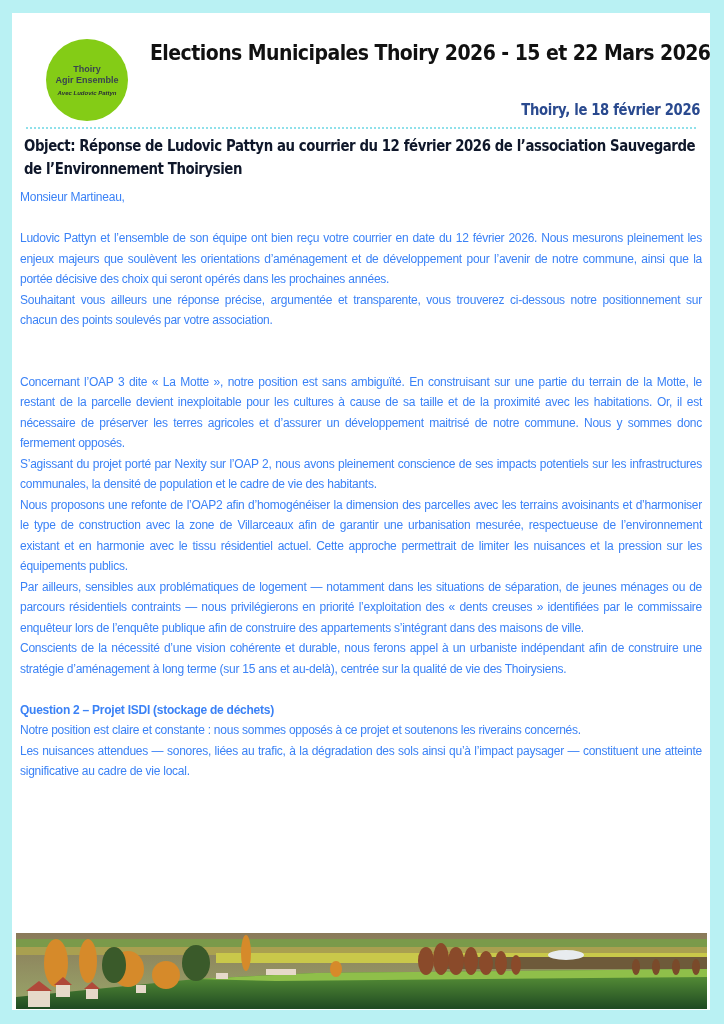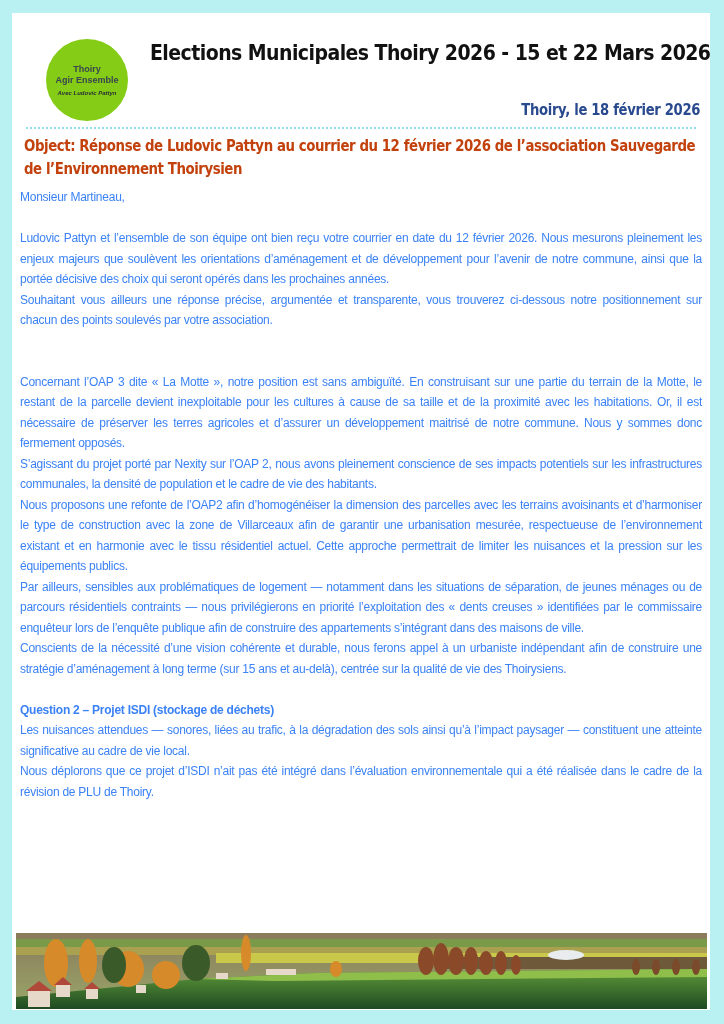--- a/index.html
+++ b/index.html
@@ -34,21 +34,21 @@
     font-size: 15px; color: #2a4a8f; letter-spacing: -0.4px;
     transform: scaleX(0.88); transform-origin: right center; white-space: nowrap;
   }
   .dots {
     position: absolute; left: 14px; right: 14px; top: 114px; height: 0;
     border-top: 2px dotted #8fe0ea;
   }
   .object {
     position: absolute; left: 12px; top: 122px; width: 690px;
     font-family: "DejaVu Sans", sans-serif; font-weight: bold;
-    font-size: 15.5px; line-height: 23px; color: #c2410c; letter-spacing: -0.5px;
+    font-size: 15.5px; line-height: 23px; color: #0f172a; letter-spacing: -0.5px;
   }
   .object span { display: inline-block; transform: scaleX(0.86); transform-origin: left center; white-space: nowrap; }
   .body {
     position: absolute; left: 8px; top: 174px; width: 682px;
     font-family: "Liberation Sans", sans-serif; font-size: 12px; line-height: 20.5px;
     color: #3b82f6; letter-spacing: -0.25px;
   }
   .body p { margin: 0; text-align: justify; }
   .body .gap { height: 20.5px; }
   .body .q { font-weight: bold; }
@@ -85,22 +85,22 @@
     <p>Souhaitant vous ailleurs une réponse précise, argumentée et transparente, vous trouverez ci-dessous notre positionnement sur chacun des points soulevés par votre association.</p>
     <div class="gap"></div>
     <div class="gap"></div>
     <p>Concernant l’OAP 3 dite « La Motte », notre position est sans ambiguïté. En construisant sur une partie du terrain de la Motte, le restant de la parcelle devient inexploitable pour les cultures à cause de sa taille et de la proximité avec les habitations. Or, il est nécessaire de préserver les terres agricoles et d’assurer un développement maitrisé de notre commune. Nous y sommes donc fermement opposés.</p>
     <p>S’agissant du projet porté par Nexity sur l’OAP 2, nous avons pleinement conscience de ses impacts potentiels sur les infrastructures communales, la densité de population et le cadre de vie des habitants.</p>
     <p>Nous proposons une refonte de l’OAP2 afin d’homogénéiser la dimension des parcelles avec les terrains avoisinants et d’harmoniser le type de construction avec la zone de Villarceaux afin de garantir une urbanisation mesurée, respectueuse de l’environnement existant et en harmonie avec le tissu résidentiel actuel. Cette approche permettrait de limiter les nuisances et la pression sur les équipements publics.</p>
     <p>Par ailleurs, sensibles aux problématiques de logement — notamment dans les situations de séparation, de jeunes ménages ou de parcours résidentiels contraints — nous privilégierons en priorité l’exploitation des « dents creuses » identifiées par le commissaire enquêteur lors de l’enquête publique afin de construire des appartements s’intégrant dans des maisons de ville.</p>
     <p>Conscients de la nécessité d’une vision cohérente et durable, nous ferons appel à un urbaniste indépendant afin de construire une stratégie d’aménagement à long terme (sur 15 ans et au-delà), centrée sur la qualité de vie des Thoirysiens.</p>
     <div class="gap"></div>
     <p class="q">Question 2 – Projet ISDI (stockage de déchets)</p>
+    <p>Notre position est claire et constante : nous sommes opposés à ce projet et soutenons les riverains concernés.</p>
     <p>Les nuisances attendues — sonores, liées au trafic, à la dégradation des sols ainsi qu’à l’impact paysager — constituent une atteinte significative au cadre de vie local.</p>
-    <p>Nous déplorons que ce projet d’ISDI n’ait pas été intégré dans l’évaluation environnementale qui a été réalisée dans le cadre de la révision de PLU de Thoiry.</p>
   </div>
 
   <div class="banner">
     <svg width="691" height="76" viewBox="0 0 691 76" preserveAspectRatio="none">
       <defs>
         <linearGradient id="sky" x1="0" y1="0" x2="0" y2="1">
           <stop offset="0" stop-color="#8a7a5a"></stop>
           <stop offset="1" stop-color="#9aa86a"></stop>
         </linearGradient>
         <linearGradient id="field" x1="0" y1="0" x2="0" y2="1">

